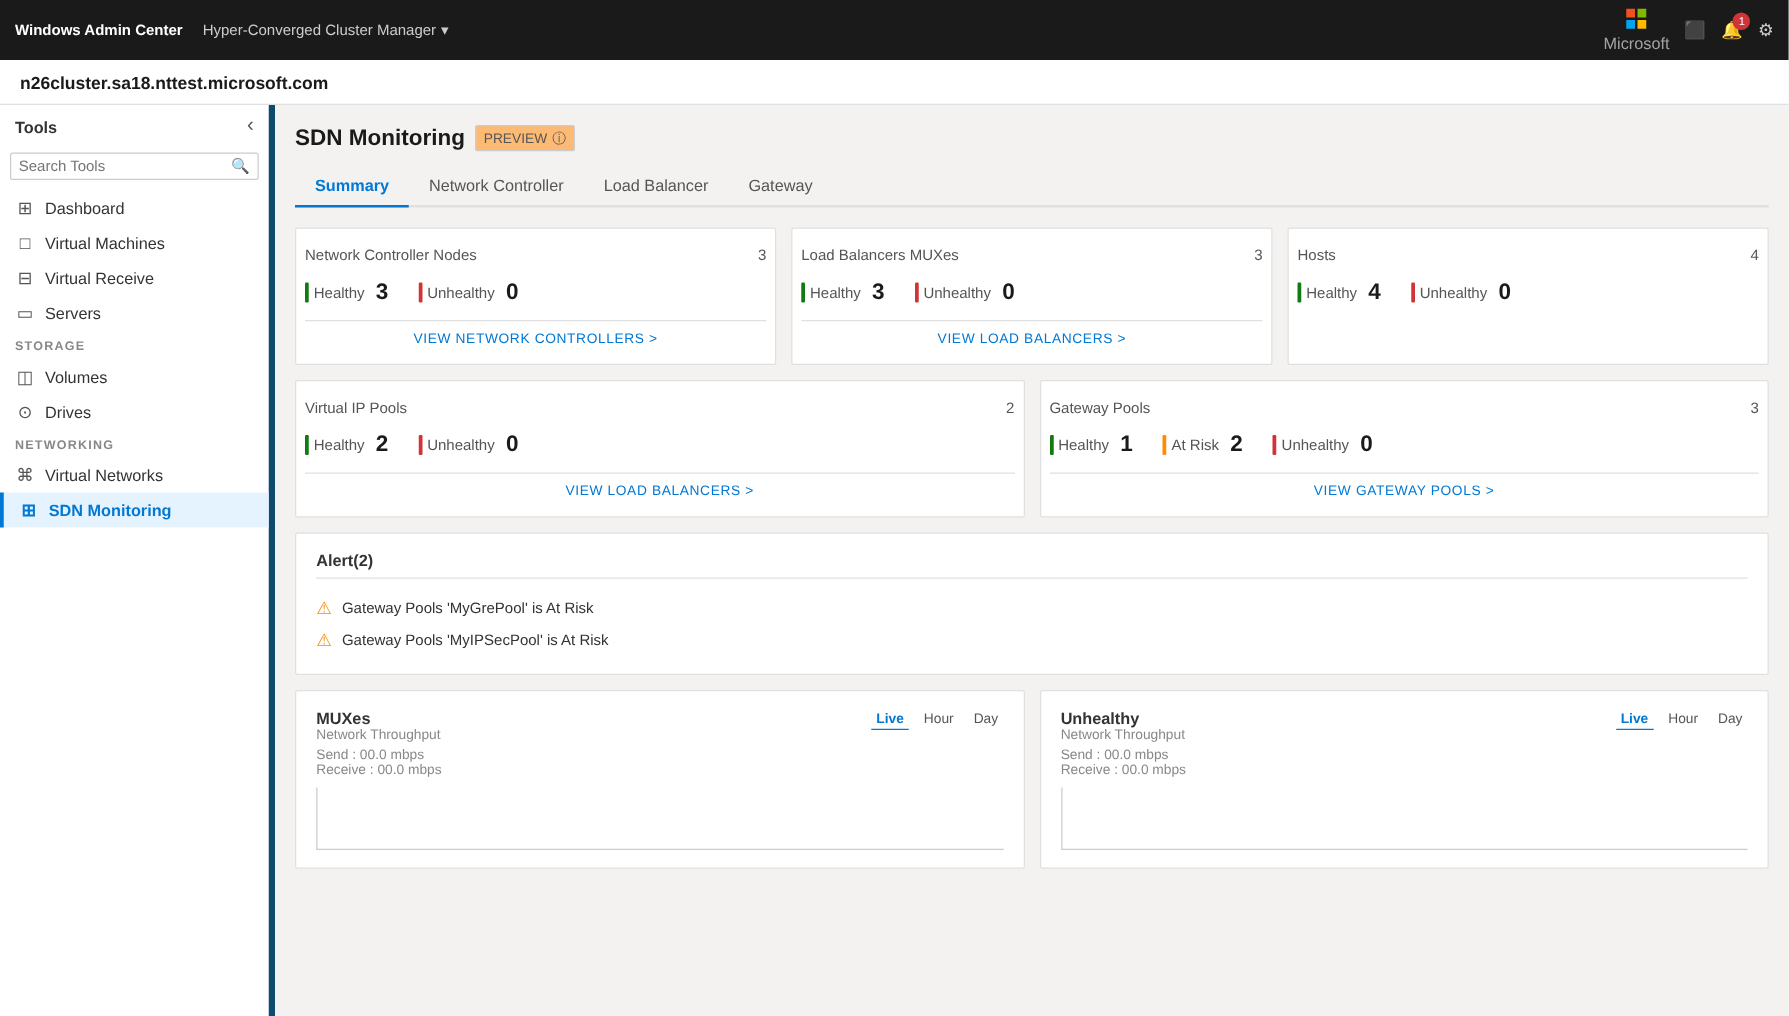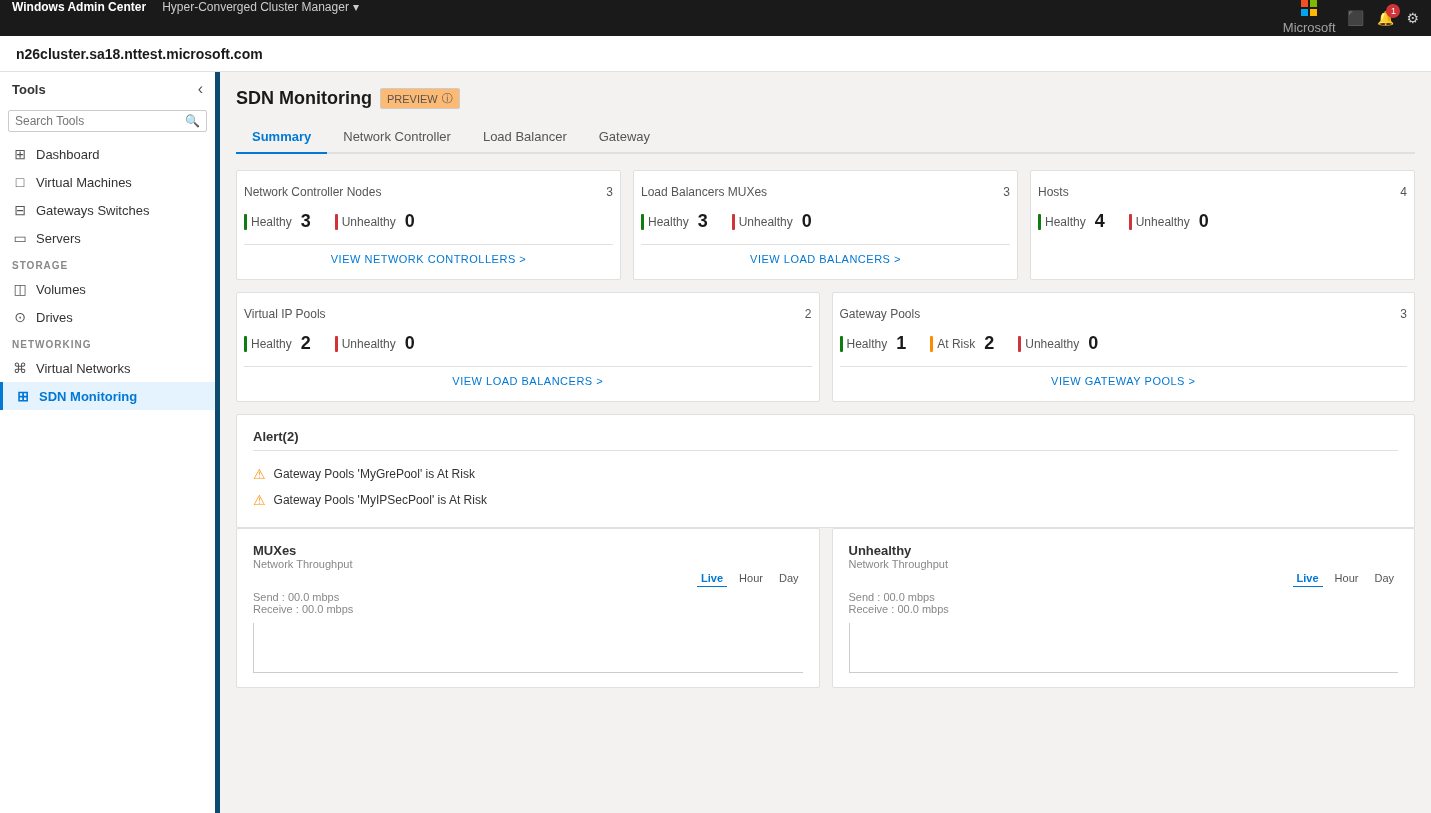--- a/index.html
+++ b/index.html
@@ -1,23 +1,23 @@
 <!DOCTYPE html>
 <html><head>
   <meta charset="utf-8">
   <style>
     * { margin: 0; padding: 0; box-sizing: border-box; }
     body { font-family: 'Segoe UI', sans-serif; font-size: 13px; background: #f3f2f1; color: #333; height: 813px; overflow: hidden; }
 
     
     .topbar {
       background: #1a1a1a;
-      height: 36px;
-      display: flex;
-      align-items: flex-start;
+      height: 48px;
+      display: flex;
+      align-items: center;
       padding: 0 12px;
       color: #fff;
       font-size: 12px;
       gap: 16px;
     }
     .topbar-brand { font-weight: 600; color: #fff; }
     .topbar-cluster { color: #ccc; display: flex; align-items: center; gap: 4px; }
     .topbar-right { margin-left: auto; display: flex; align-items: center; gap: 12px; }
     .ms-logo { display: flex; align-items: center; gap: 4px; font-size: 13px; color: #a3a3a3; flex-direction: column; }
     .ms-squares { display: inline-grid; grid-template-columns: 1fr 1fr; gap: 2px; width: 16px; height: 16px; }
@@ -218,20 +218,21 @@
       margin-top: 4px;
       letter-spacing: 0.5px;
     }
 
     
     .alerts-card {
       background: #fff;
       border: 1px solid #e0e0e0;
       border-radius: 2px;
       padding: 14px 16px;
+      margin-bottom: 12px;
     }
     .alerts-header {
       font-size: 13px;
       font-weight: 600;
       color: #333;
       margin-bottom: 10px;
       border-bottom: 1px solid #e0e0e0;
       padding-bottom: 6px;
     }
     .alert-item {
@@ -274,21 +275,21 @@
       margin-bottom: 4px;
     }
     .chart-title { font-size: 13px; font-weight: 600; color: #333; }
     .chart-subtitle { font-size: 11px; color: #888; }
     .chart-tabs {
       display: flex;
       gap: 8px;
       font-size: 11px;
       color: #555;
     }
-    .chart-tab { cursor: pointer; padding: 2px 4px; margin-top: 27px; }
+    .chart-tab { cursor: pointer; padding: 2px 4px; }
     .chart-tab.active { color: #0078d4; border-bottom: 1px solid #0078d4; font-weight: 600; }
     .chart-stats { font-size: 11px; color: #888; margin-bottom: 8px; }
     .chart-area {
       height: 50px;
       border-left: 1px solid #ccc;
       border-bottom: 1px solid #ccc;
       position: relative;
     }
   </style>
 </head>
@@ -339,21 +340,21 @@
       <span class="sidebar-icon">⊞</span>
       <span>Dashboard</span>
     </div>
 
     <div class="sidebar-item">
       <span class="sidebar-icon">□</span>
       <span>Virtual Machines</span>
     </div>
     <div class="sidebar-item">
       <span class="sidebar-icon">⊟</span>
-      <span>Gateways Switches</span>
+      <span>Virtual Receive</span>
     </div>
     <div class="sidebar-item">
       <span class="sidebar-icon">▭</span>
       <span>Servers</span>
     </div>
 
     <div class="sidebar-section-label">STORAGE</div>
     <div class="sidebar-item">
       <span class="sidebar-icon">◫</span>
       <span>Volumes</span>

